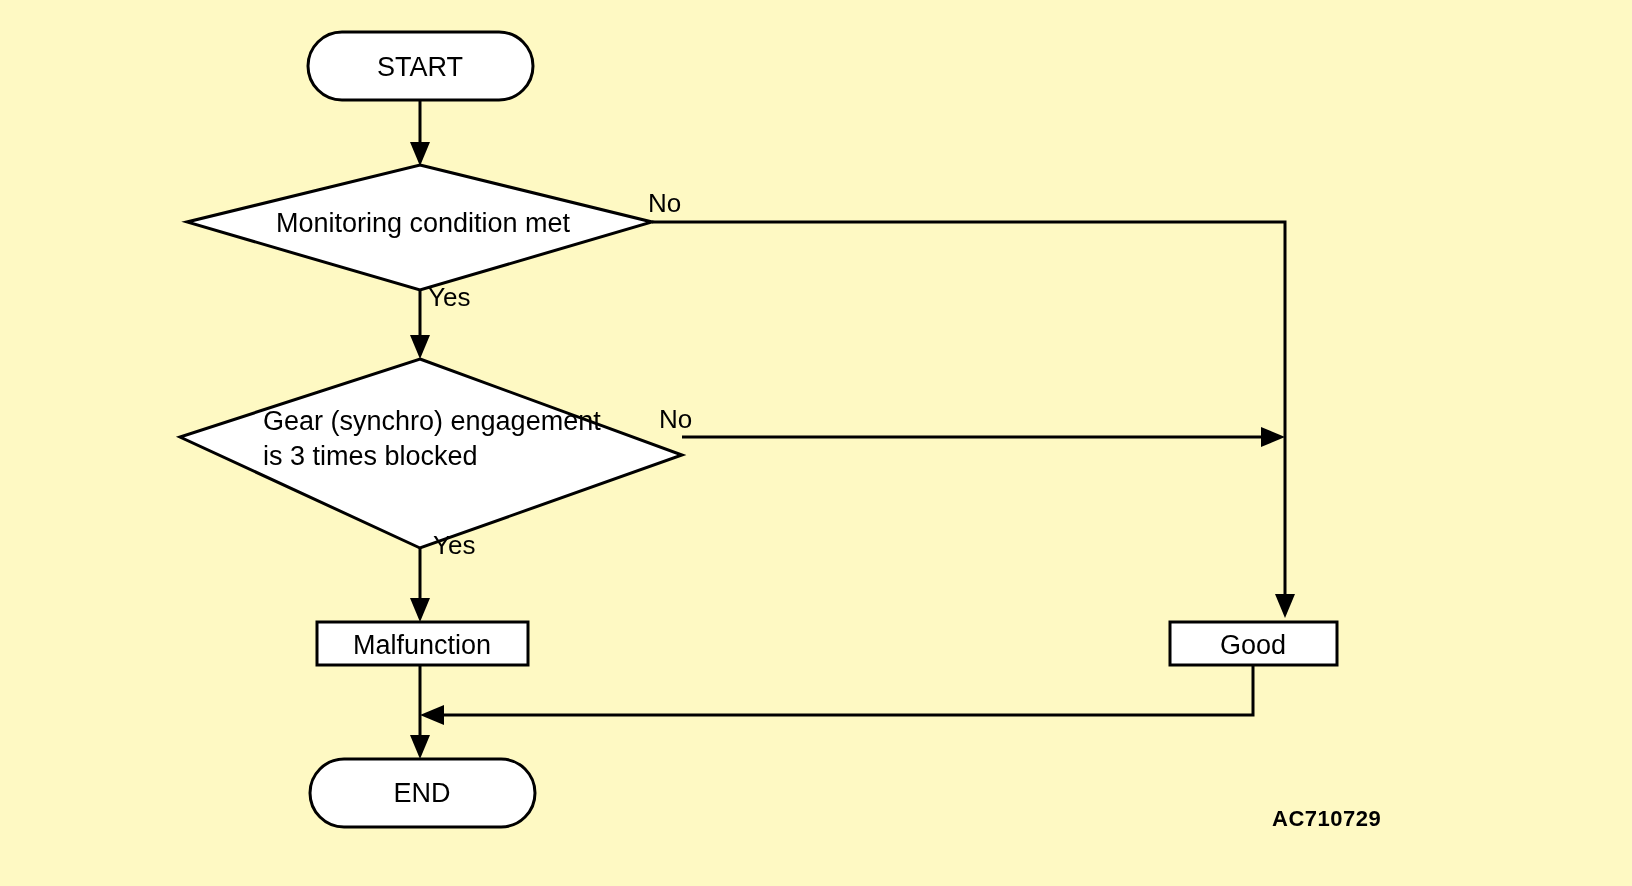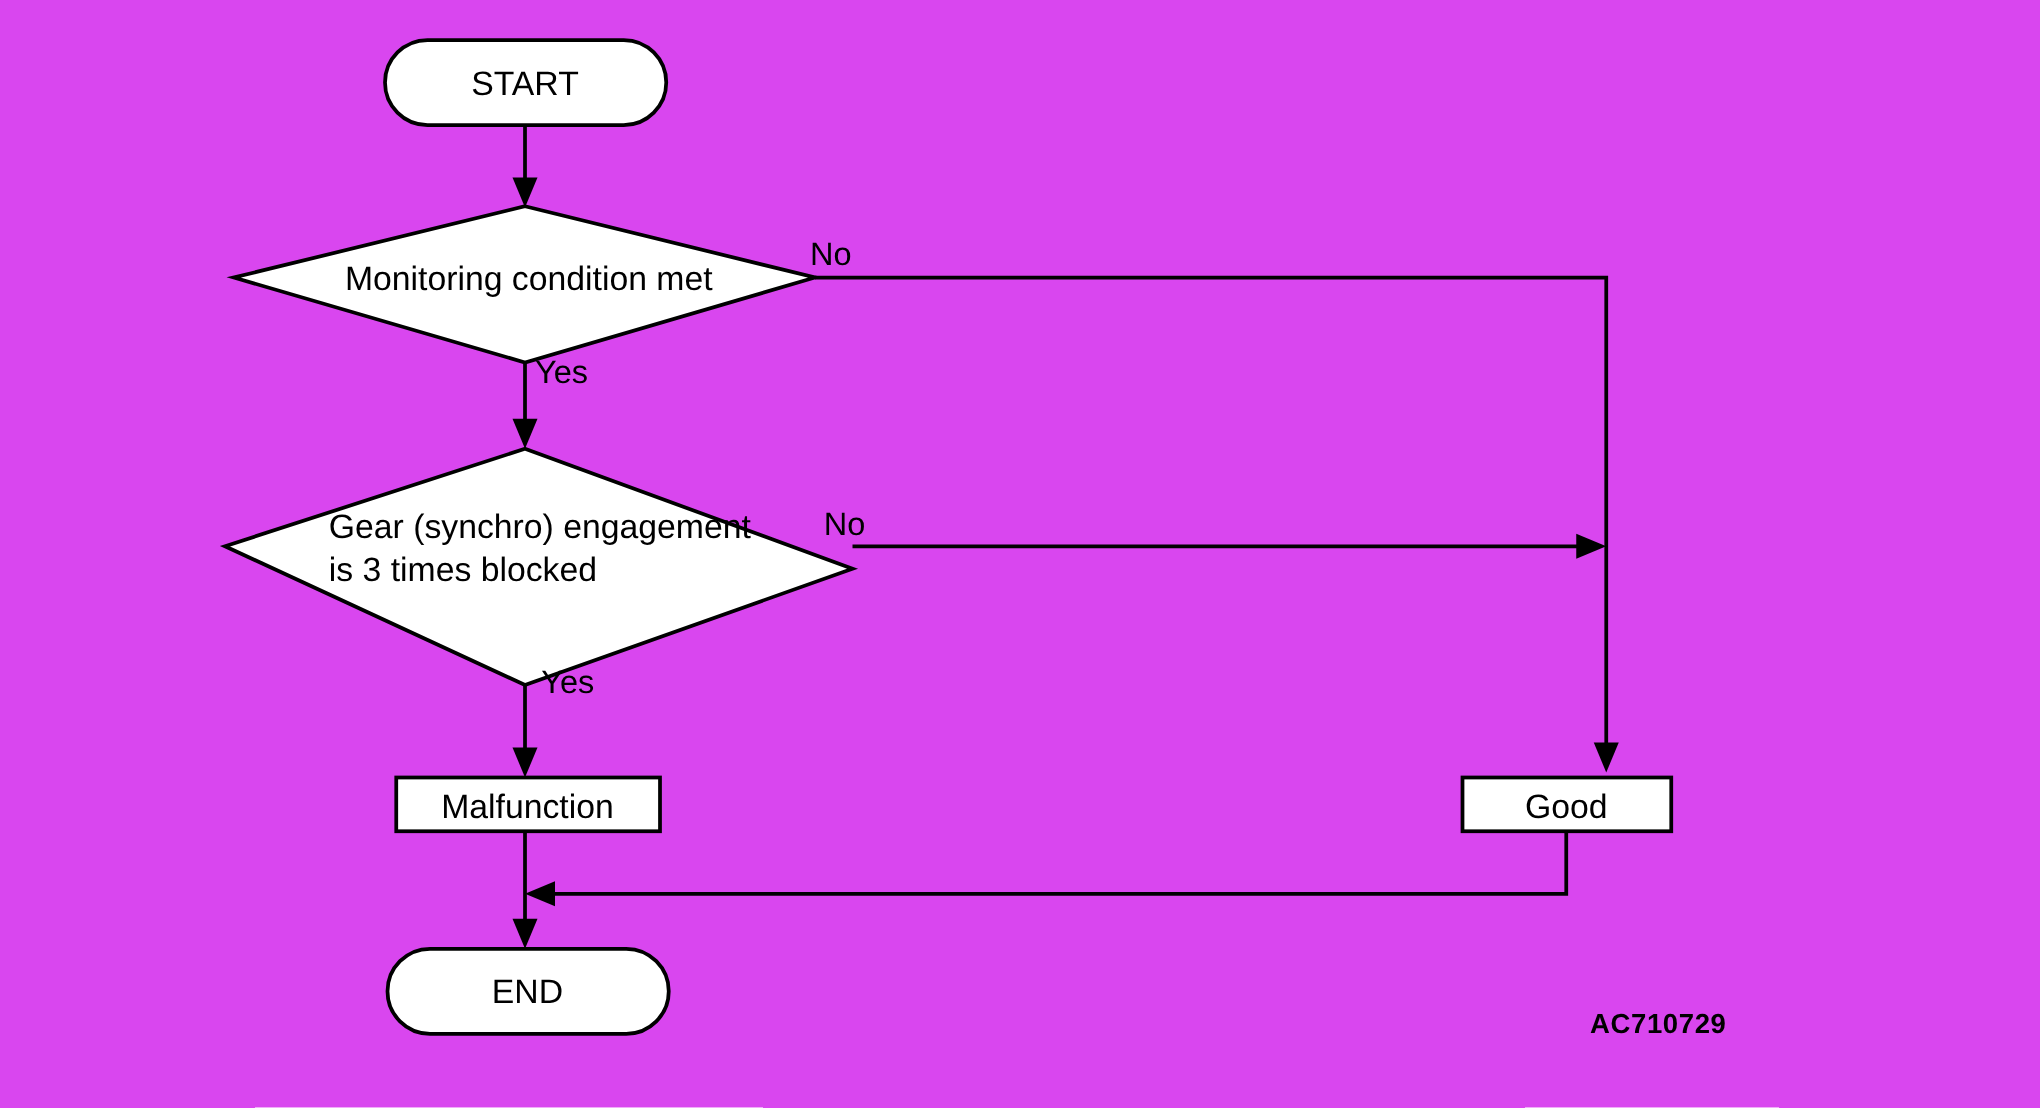--- a/index.html
+++ b/index.html
@@ -12,21 +12,21 @@
     width: 1632px;
     height: 886px;
     overflow: hidden;
     font-family: "Liberation Sans", sans-serif;
     color: #000000;
   }
   #diagram-root {
     position: relative;
     width: 1632px;
     height: 886px;
-    background: #d946ef;
+    background: #fef9c3;
   }
   svg.flowchart {
     display: block;
     width: 1632px;
     height: 886px;
   }
   .shape-outline {
     fill: #ffffff;
     stroke: #000000;
     stroke-width: 3;

